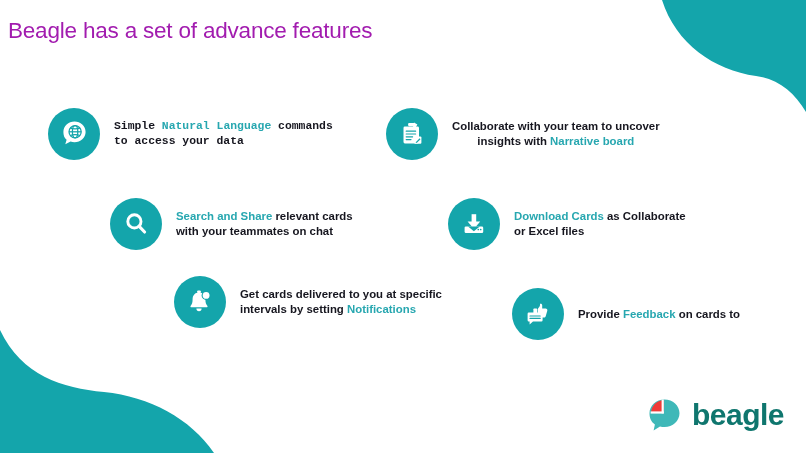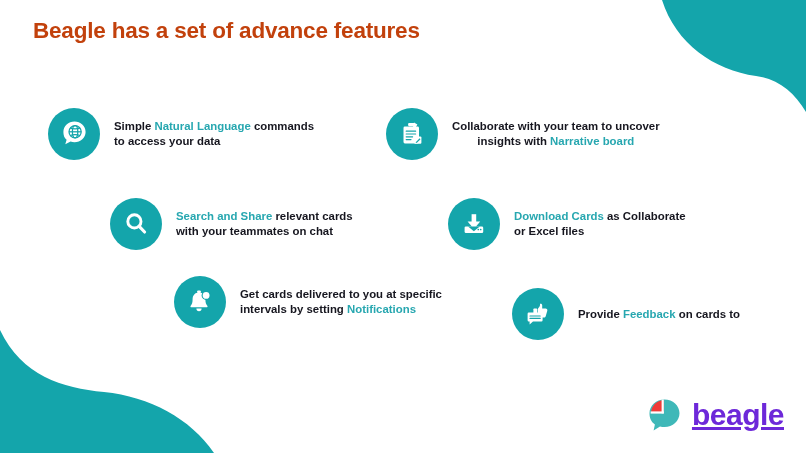--- a/index.html
+++ b/index.html
@@ -38,26 +38,26 @@
   #blob-bottom-left {
     left: 0;
     bottom: 0;
     width: 260px;
     height: 135px;
   }
 
   
   #page-title {
     position: absolute;
-    left: 33px;
+    left: 8px;
     top: 18px;
     font-size: 22.5px;
-    font-weight: bold;
+    font-weight: normal;
     letter-spacing: -0.2px;
-    color: #c2410c;
+    color: #a21caf;
     white-space: nowrap;
   }
 
   
   .feature {
     position: absolute;
     display: flex;
     align-items: center;
   }
   .feature-icon {
@@ -79,21 +79,21 @@
     font-weight: bold;
     line-height: 1.28;
     color: #16161f;
     white-space: nowrap;
   }
   .feature-text .hl {
     color: #27a7b0;
   }
 
   
-  #feature-1 { left: 48px;  top: 108px; }
+  #feature-1 { left: 48px;  top: 108px; font-family: Liberation Mono, monospace; }
   #feature-2 { left: 386px; top: 108px; text-align: center; }
   #feature-3 { left: 110px; top: 198px; }
   #feature-4 { left: 448px; top: 198px; }
   #feature-5 { left: 174px; top: 276px; }
   #feature-6 { left: 512px; top: 288px; }
 
   
   #logo {
     position: absolute;
     right: 22px;
@@ -102,23 +102,22 @@
     align-items: center;
   }
   #logo-mark {
     display: block;
   }
   #logo-wordmark {
     margin-left: 8px;
     font-size: 30px;
     font-weight: bold;
     letter-spacing: -0.5px;
-    color: #6d28d9;
+    color: #0f766e;
     line-height: 1;
-    text-decoration: underline;
   }
 </style>
 </head>
 <body>
 
 <div id="slide">
 
   <svg class="blob" id="blob-top-right" viewBox="0 0 260 130" preserveAspectRatio="none" aria-hidden="true">
     <path d="M116,0 C130,44 168,70 210,76 C232,79 248,92 260,112 L260,0 Z" fill="#14a5ab"></path>
   </svg>

